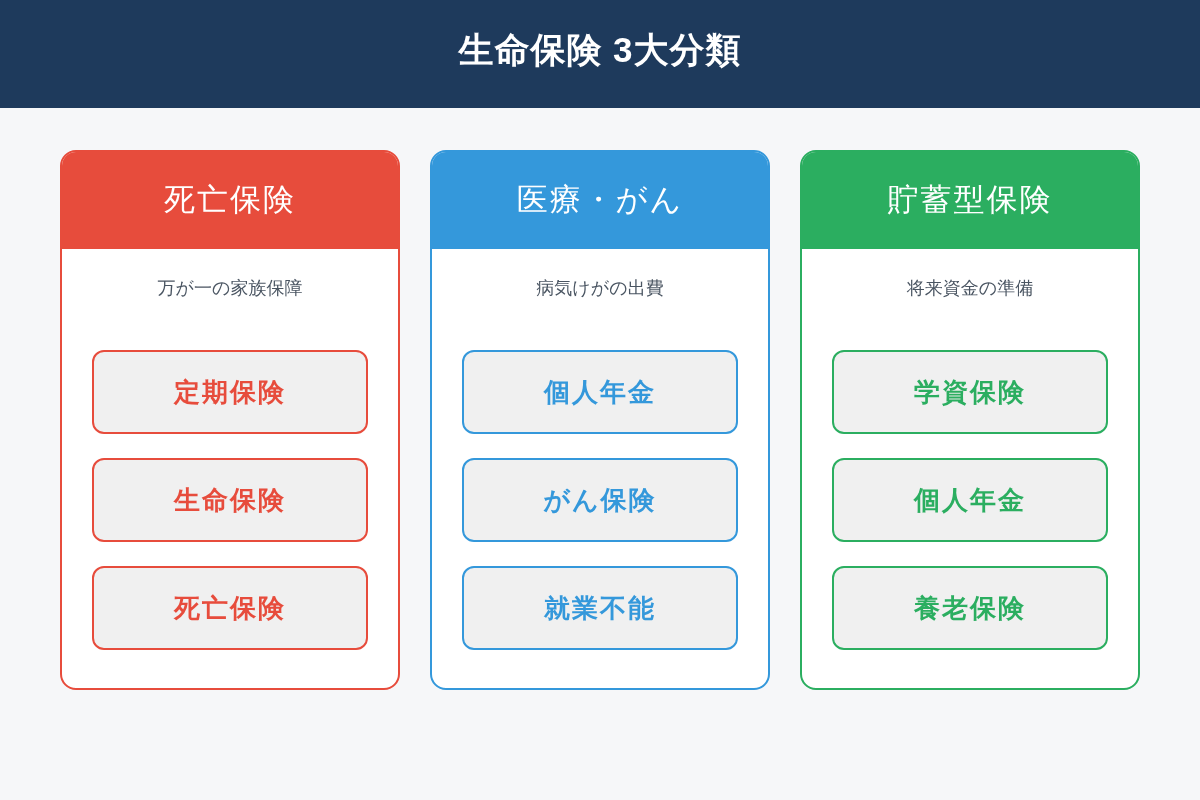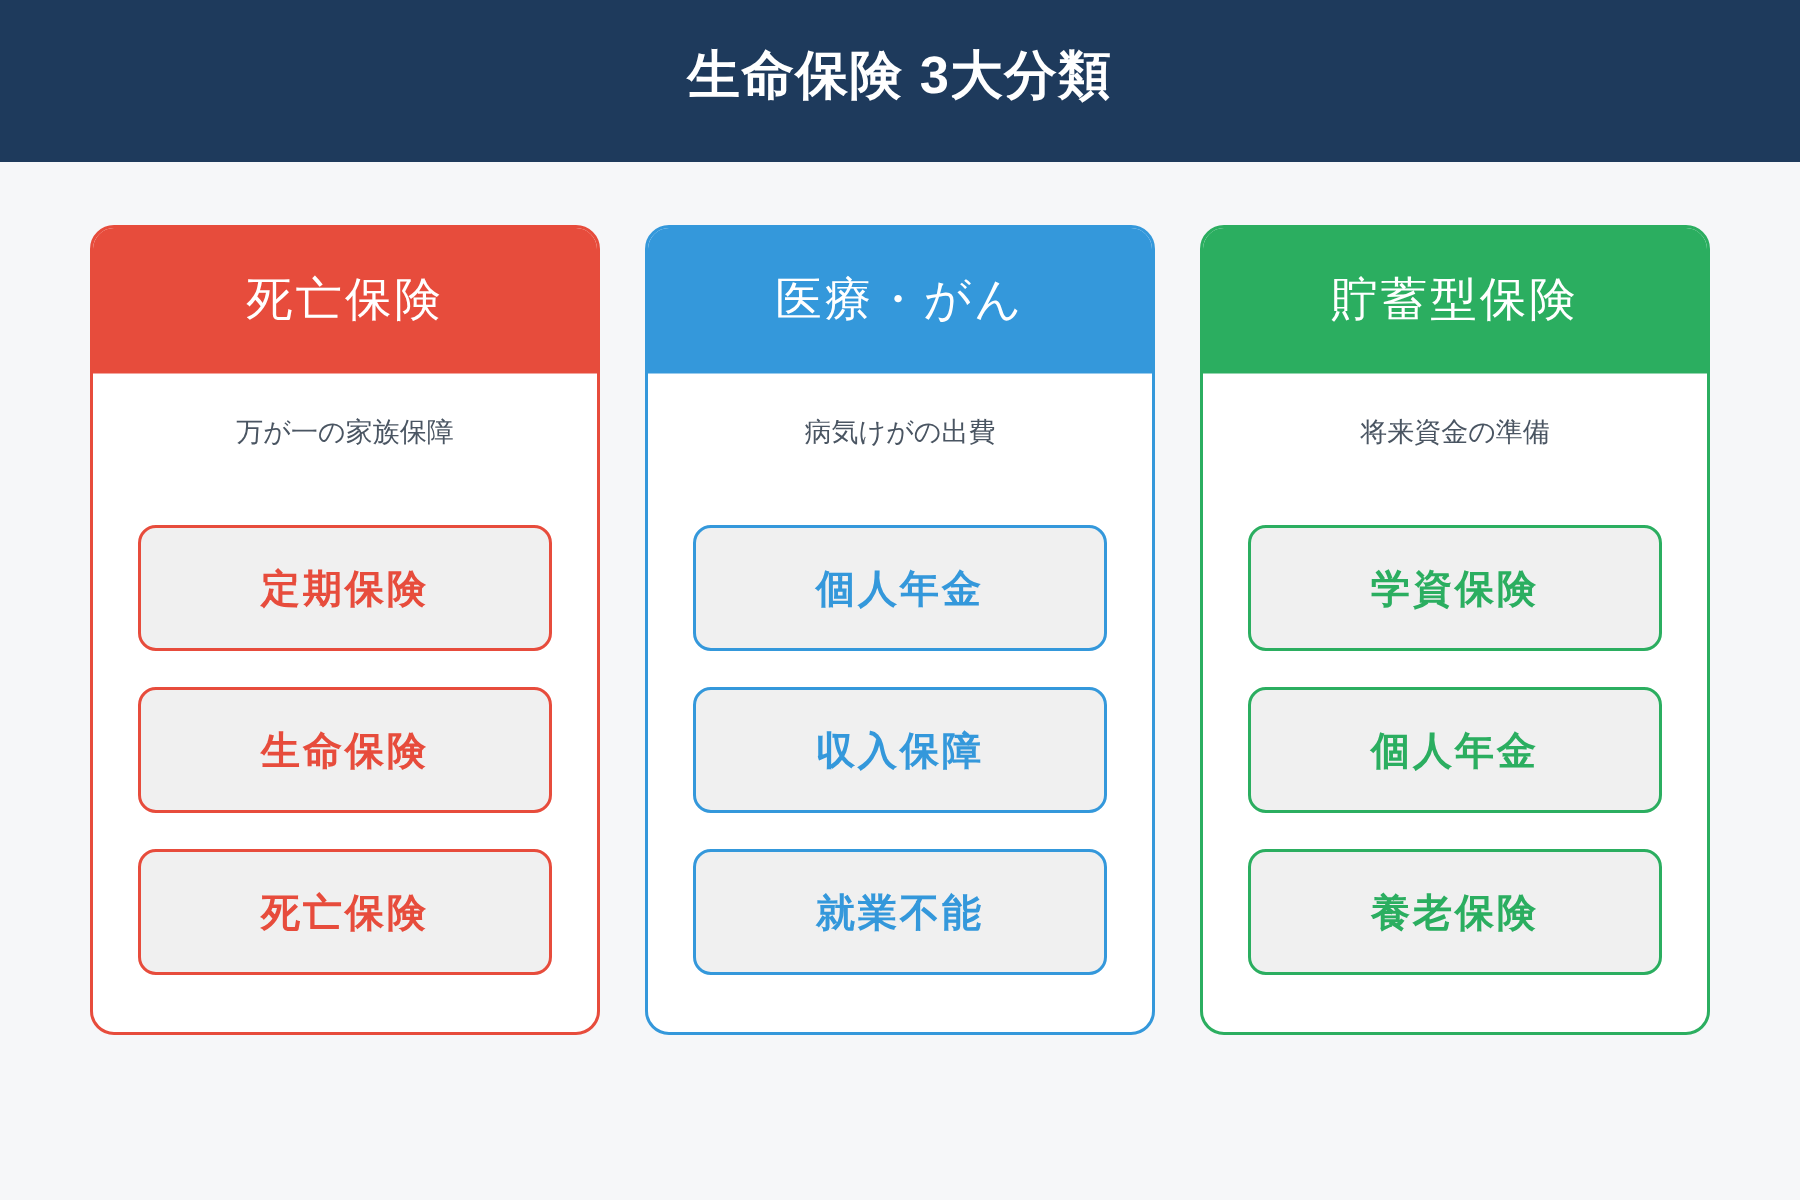--- a/index.html
+++ b/index.html
@@ -112,21 +112,21 @@
     </div>
   </section>
 
   <section class="card" style="--accent: #3498db;">
     <header class="card-header">
       <h2 class="card-title">医療・がん</h2>
     </header>
     <p class="card-subtitle">病気けがの出費</p>
     <div class="item-list">
       <div class="item">個人年金</div>
-      <div class="item">収入保障</div>
+      <div class="item">がん保険</div>
       <div class="item">就業不能</div>
     </div>
   </section>
 
   <section class="card" style="--accent: #2bae60;">
     <header class="card-header">
       <h2 class="card-title">貯蓄型保険</h2>
     </header>
     <p class="card-subtitle">将来資金の準備</p>
     <div class="item-list">

